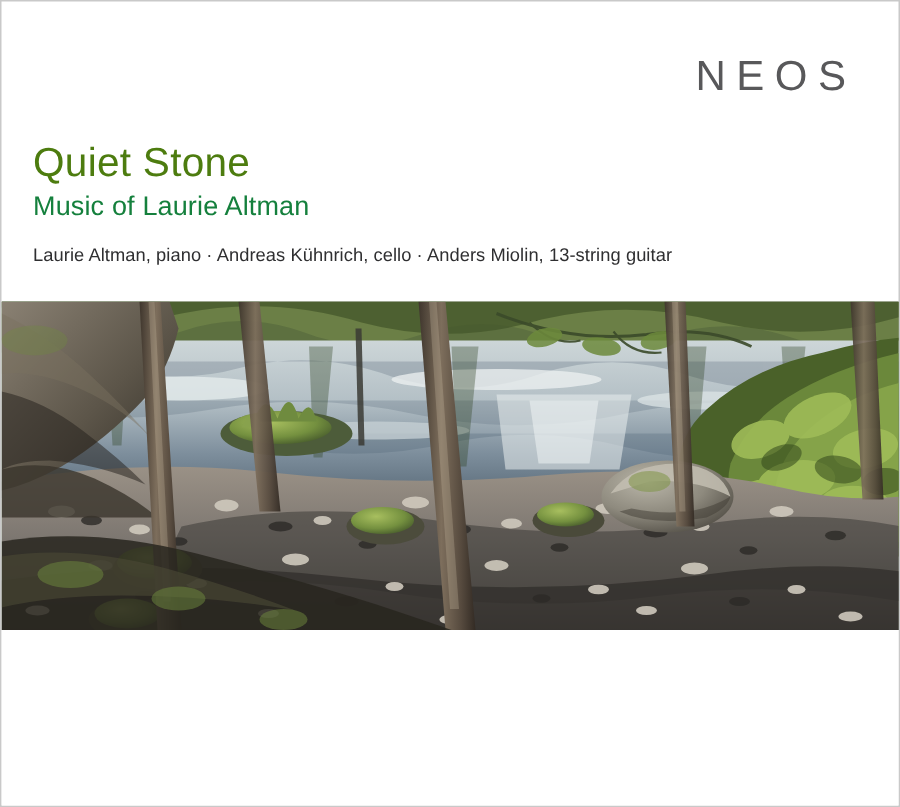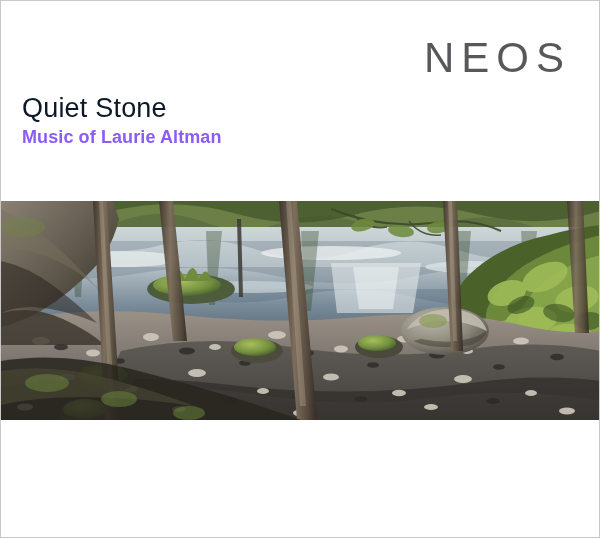--- a/index.html
+++ b/index.html
@@ -20,47 +20,47 @@
     box-sizing: border-box;
     overflow: hidden;
   }
 
   
   #label-logo {
     position: absolute;
     top: 36px;
     right: 28px;
     font-family: "Liberation Sans", sans-serif;
-    font-size: 42px;
+    font-size: 28px;
     font-weight: 300;
     letter-spacing: 7px;
     color: #58585a;
     line-height: 1;
     white-space: nowrap;
   }
 
   
   #title-block {
     position: absolute;
     left: 21px;
     top: 92px;
     width: 560px;
   }
   #album-title {
     font-size: 27px;
     font-weight: 400;
-    color: #0f172a;
+    color: #4d7c0f;
     letter-spacing: 0.2px;
     line-height: 1.12;
     margin: 0;
   }
   #album-subtitle {
     font-size: 18px;
-    font-weight: 700;
-    color: #8b5cf6;
+    font-weight: 400;
+    color: #15803d;
     letter-spacing: 0.1px;
     line-height: 1.2;
     margin: 4px 0 0 0;
   }
 
   
   #credits-block {
     position: absolute;
     left: 21px;
     top: 160px;
@@ -106,20 +106,21 @@
 <div id="cover">
 
   <div id="label-logo">NEOS</div>
 
   <div id="title-block">
     <div id="album-title">Quiet Stone</div>
     <div id="album-subtitle">Music of Laurie Altman</div>
   </div>
 
   <div id="credits-block">
+    <div class="credit-line">Laurie Altman, piano · Andreas Kühnrich, cello · Anders Miolin, 13-string guitar</div>
   </div>
 
   <div id="cover-photo">
     <svg viewBox="0 0 600 219" preserveAspectRatio="none">
       <defs>
         <linearGradient id="gWater" x1="0" y1="0" x2="0" y2="1">
           <stop offset="0%" stop-color="#cdd6d8"></stop>
           <stop offset="38%" stop-color="#b4c0c6"></stop>
           <stop offset="72%" stop-color="#7d8e9c"></stop>
           <stop offset="100%" stop-color="#5a6b79"></stop>

